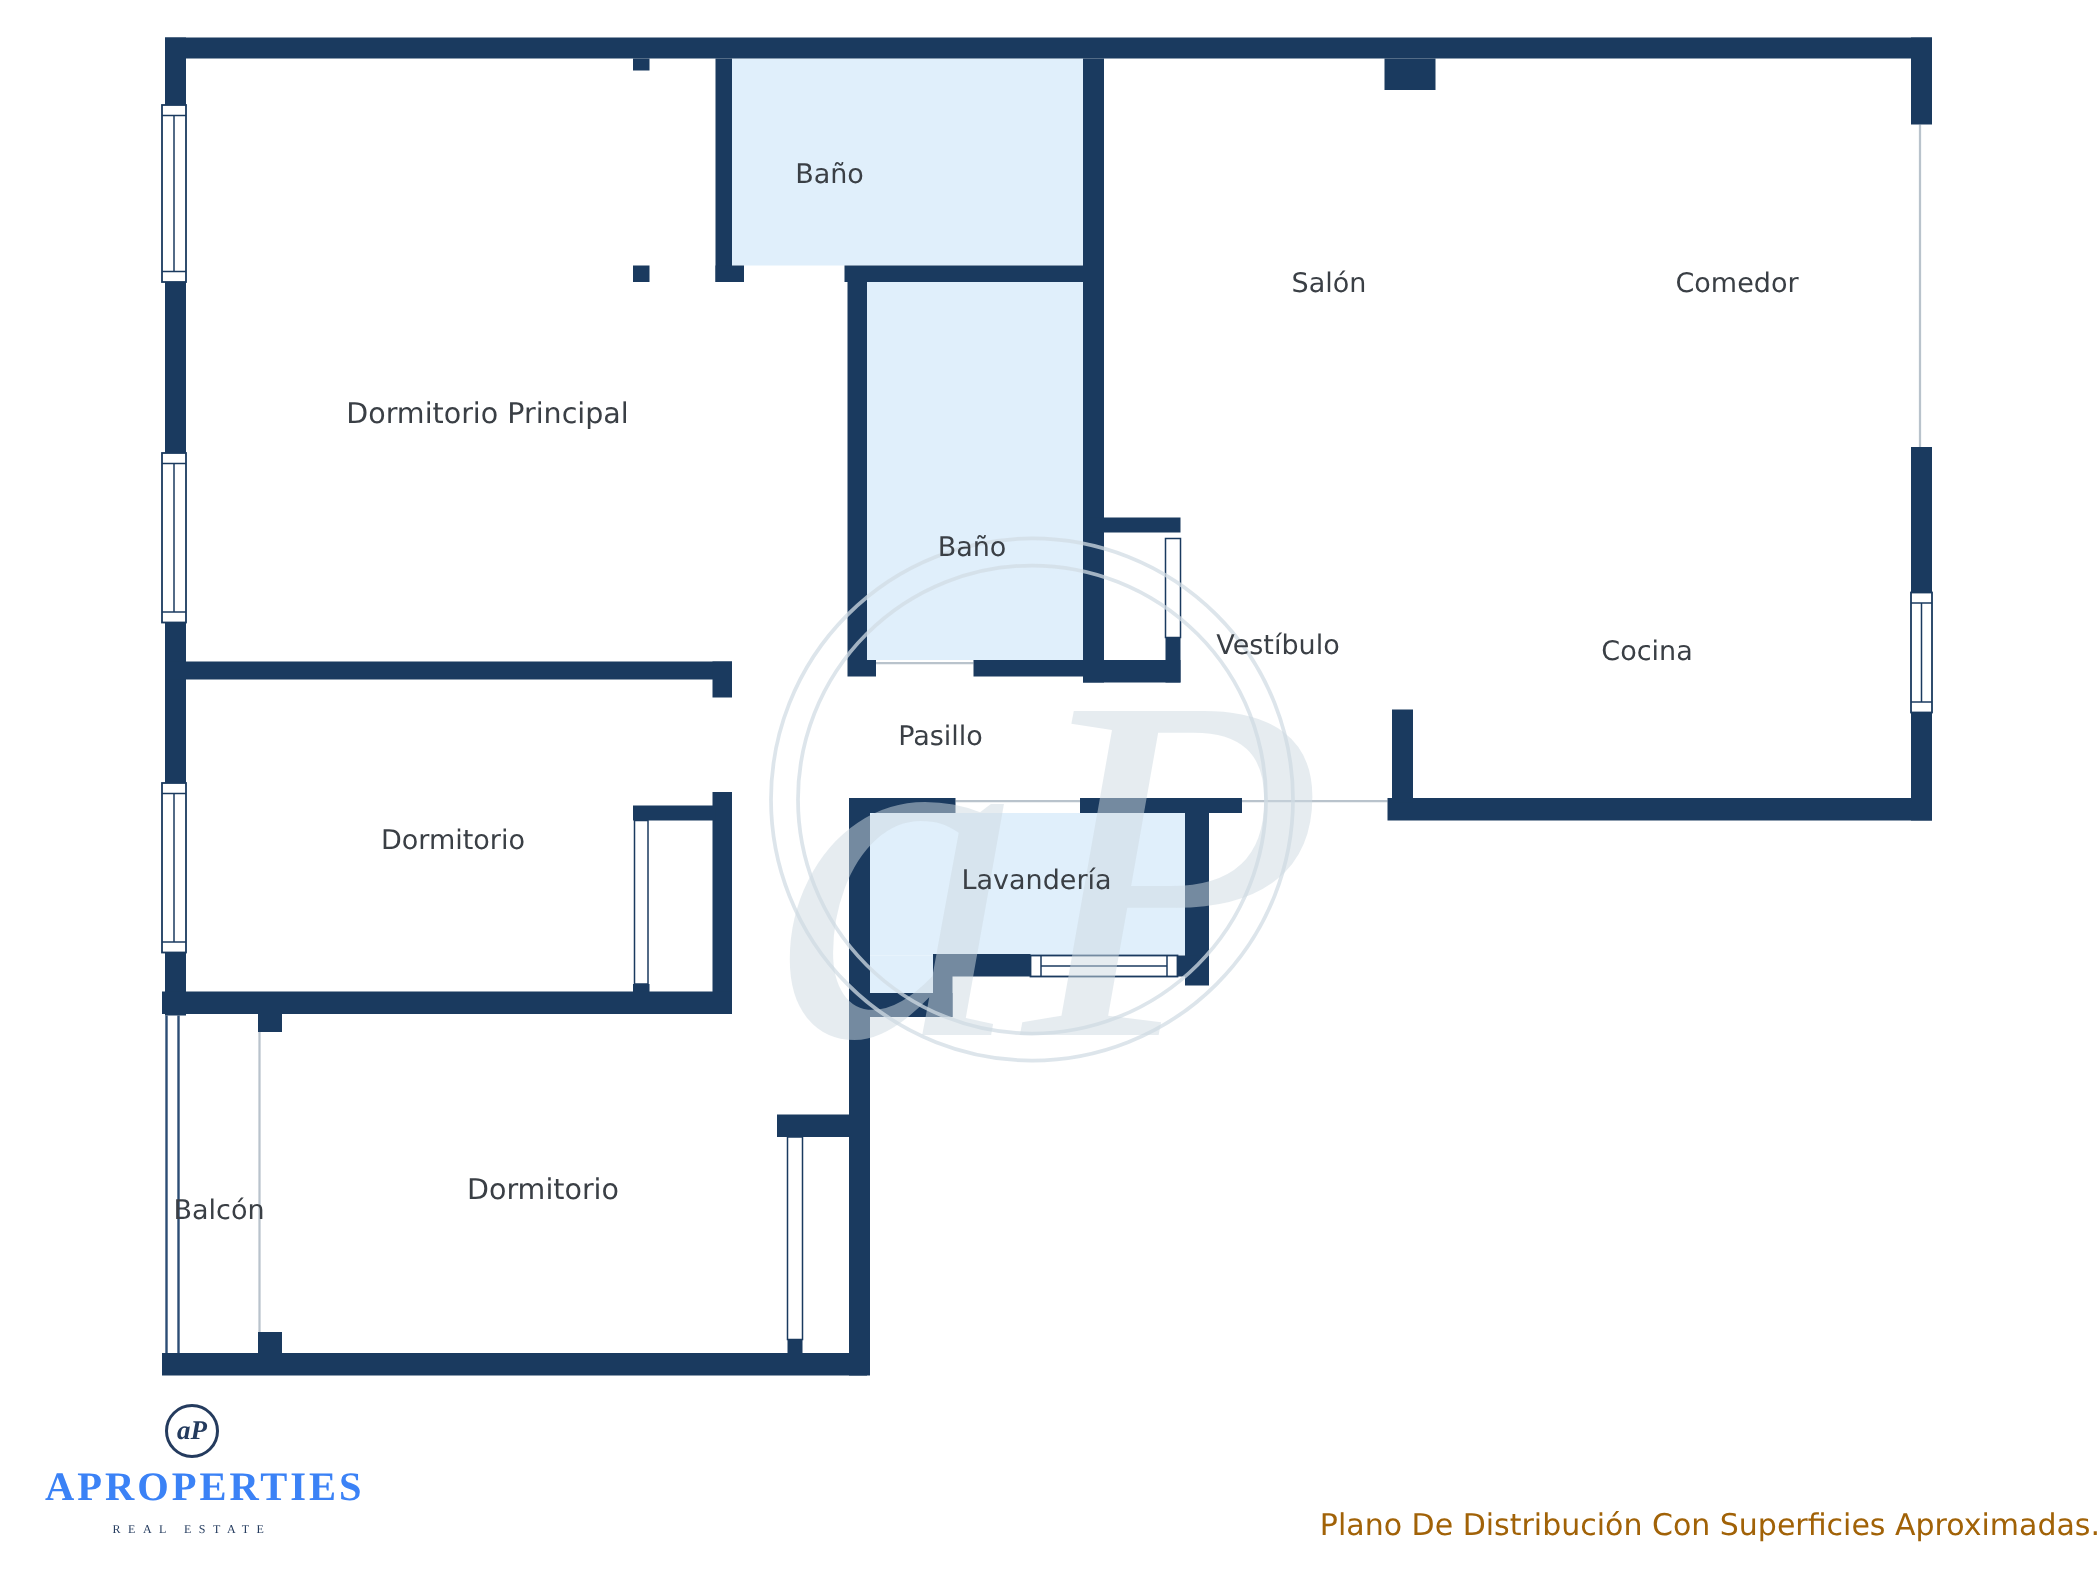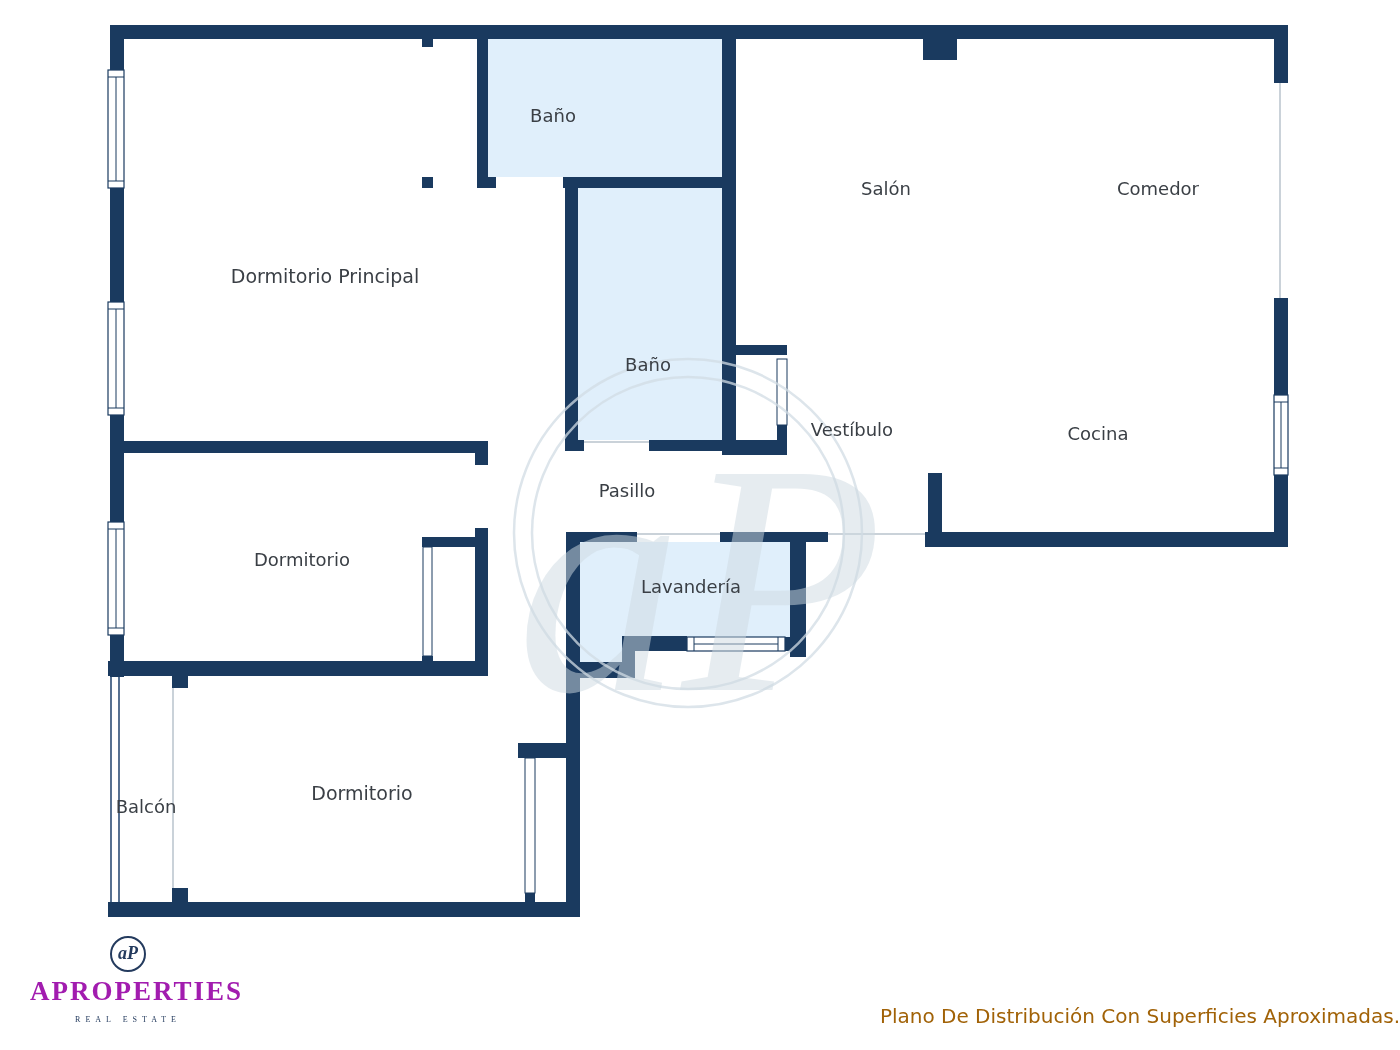--- a/index.html
+++ b/index.html
@@ -9,21 +9,21 @@
   }
   .plan-svg{position:absolute;left:0;top:0;}
   .logo{position:absolute;left:30px;top:936px;width:196px;text-align:center;color:#243b5e;}
   .logo .monogram{
     display:inline-block;width:32px;height:32px;border:2px solid #243b5e;border-radius:50%;
     font-family:"Liberation Serif",serif;font-style:italic;font-weight:700;font-size:18px;
     line-height:30px;text-align:center;color:#243b5e;
   }
   .logo .brand{
     margin-top:4px;font-family:"Liberation Serif",serif;font-weight:700;font-size:27px;
-    letter-spacing:2px;color:#a21caf;white-space:nowrap;
+    letter-spacing:2px;color:#3b82f6;white-space:nowrap;
   }
   .logo .tagline{
     margin-top:8px;font-family:"Liberation Serif",serif;font-size:8px;letter-spacing:5px;
     color:#243b5e;
   }
   .caption{
     position:absolute;left:0;top:1004px;width:100%;text-align:right;
     font-size:20px;color:#a16207;
   }
 </style>

